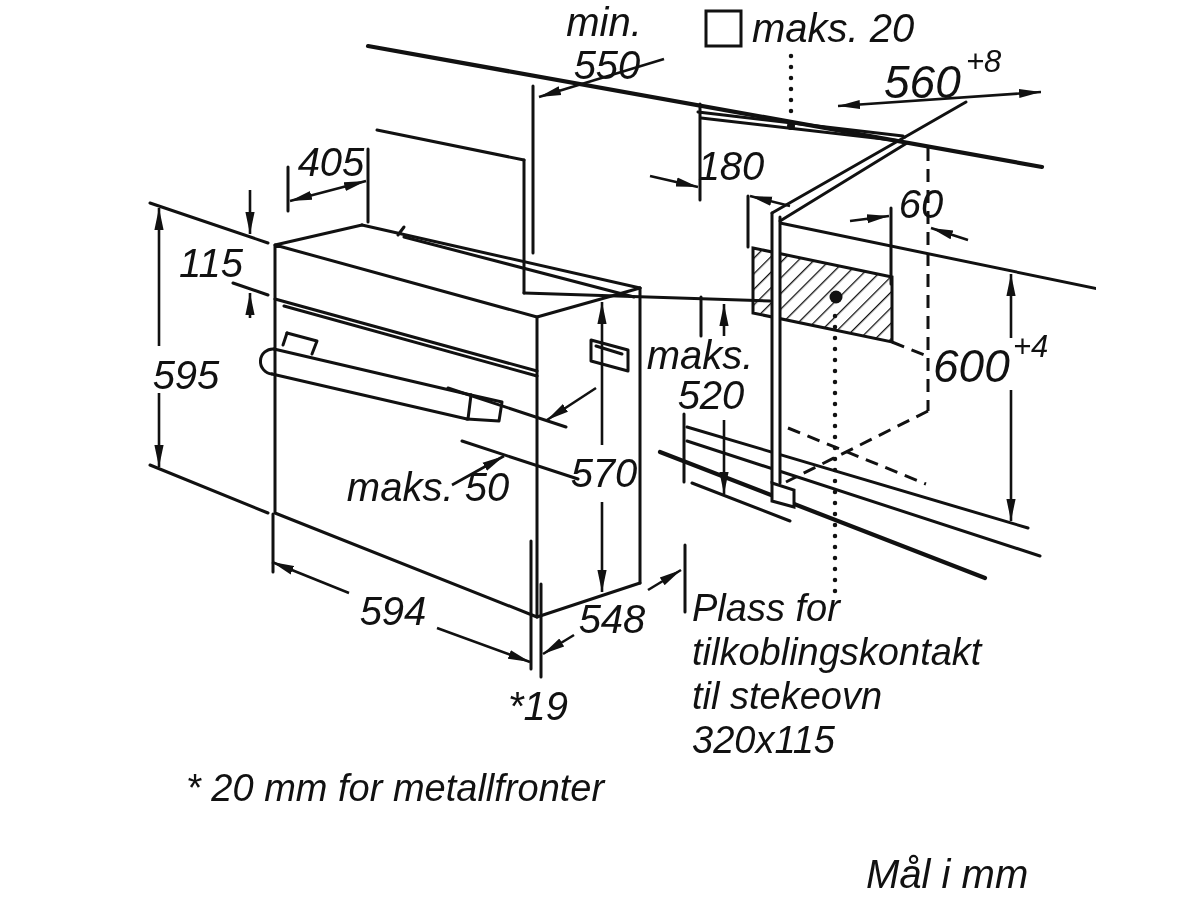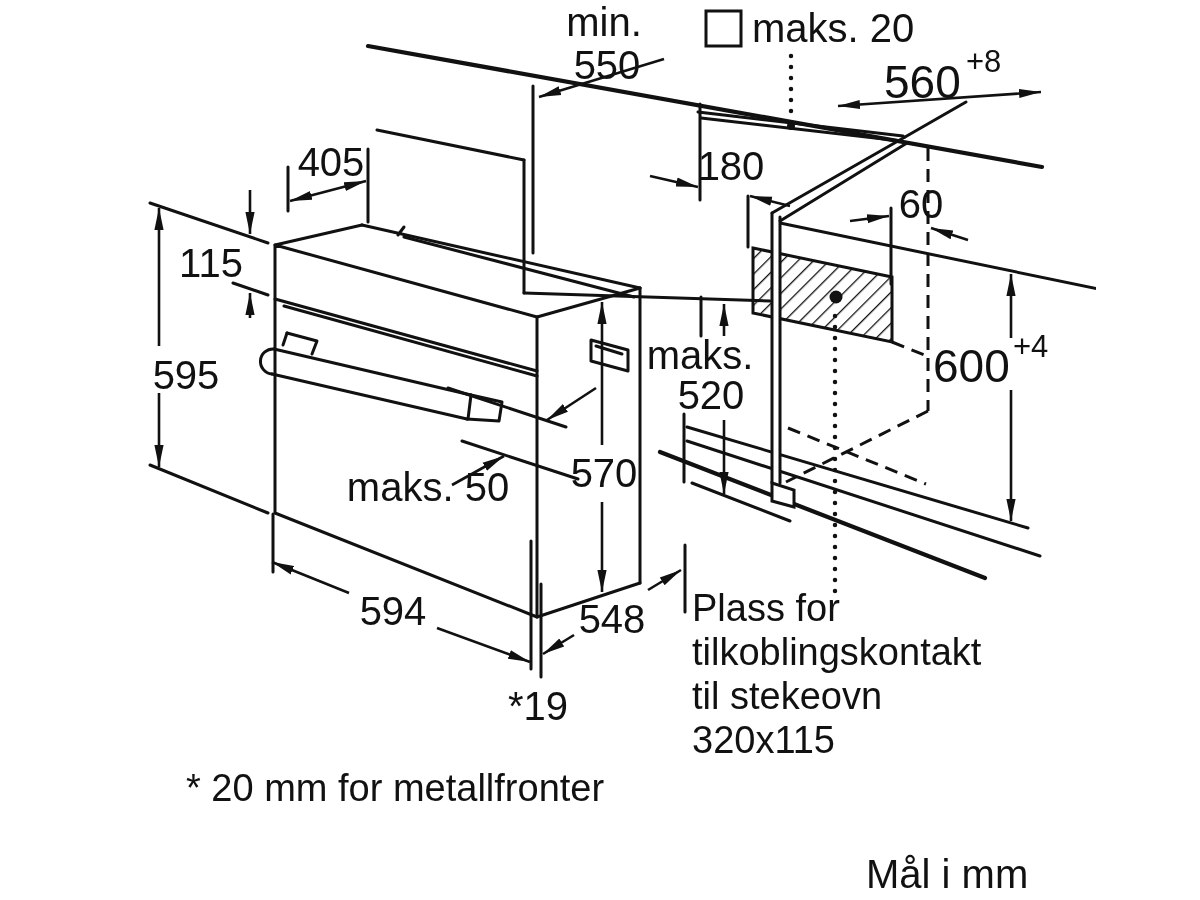--- a/index.html
+++ b/index.html
@@ -1,16 +1,16 @@
 <!DOCTYPE html>
 <html><head>
 <meta charset="utf-8">
 <style>
   html,body{margin:0;padding:0;background:#ffffff;}
-  .stage{position:relative;width:1096px;height:900px;background:#ffffff;overflow:hidden;}
+  .stage{position:relative;width:1096px;height:900px;background:#ffffff;overflow:hidden;font-style:italic;}
   svg{position:absolute;left:0;top:0;}
   svg text{font-family:"Liberation Sans","DejaVu Sans",sans-serif;font-size:40px;fill:#111;}
   svg text.md{font-size:38px;}
   svg text.lg{font-size:46px;}
   svg text.sup{font-size:31px;}
 </style>
 </head>
 <body>
 
 <div class="stage">

